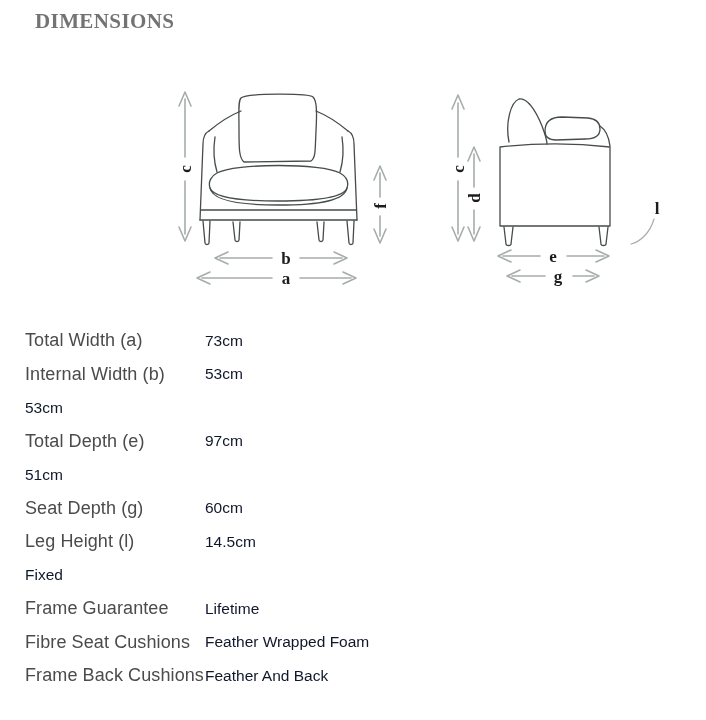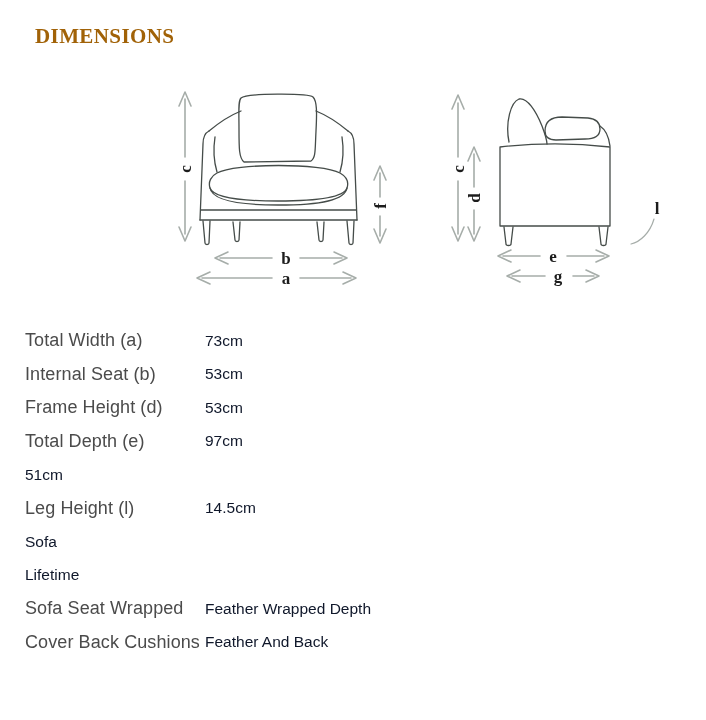--- a/index.html
+++ b/index.html
@@ -6,26 +6,26 @@
   html,body { background:#ffffff; }
   body {
     width:706px; height:720px;
     position:relative;
     overflow:hidden;
     font-family:"Liberation Sans", sans-serif;
     color:#4a4a4a;
   }
   .page-heading {
     position:absolute;
-    left:35px; top:24px;
+    left:35px; top:9px;
     font-family:"Liberation Serif", serif;
     font-weight:bold;
     font-size:21px;
     letter-spacing:0.4px;
-    color:#a16207;
+    color:#737373;
   }
   .diagram-wrap {
     position:absolute;
     left:0; top:75px;
     width:706px; height:230px;
   }
   .diagram-wrap svg { display:block; }
   .dim-letter {
     font-family:"Liberation Serif", serif;
     font-weight:bold;
@@ -154,45 +154,49 @@
     <text class="dim-letter" x="657" y="214" text-anchor="middle">l</text>
   </svg>
 </div>
 
 <div class="specs-table">
   <div class="spec-row">
     <span class="spec-label">Total Width (a)</span>
     <span class="spec-value">73cm</span>
   </div>
   <div class="spec-row">
-    <span class="spec-label">Internal Seat (b)</span>
+    <span class="spec-label">Internal Width (b)</span>
     <span class="spec-value">53cm</span>
   </div>
   <div class="spec-row">
-    <span class="spec-label">Frame Height (d)</span>
     <span class="spec-value">53cm</span>
   </div>
   <div class="spec-row">
     <span class="spec-label">Total Depth (e)</span>
     <span class="spec-value">97cm</span>
   </div>
   <div class="spec-row">
     <span class="spec-value">51cm</span>
   </div>
   <div class="spec-row">
+    <span class="spec-label">Seat Depth (g)</span>
+    <span class="spec-value">60cm</span>
+  </div>
+  <div class="spec-row">
     <span class="spec-label">Leg Height (l)</span>
     <span class="spec-value">14.5cm</span>
   </div>
   <div class="spec-row">
-    <span class="spec-value">Sofa</span>
-  </div>
-  <div class="spec-row">
+    <span class="spec-value">Fixed</span>
+  </div>
+  <div class="spec-row">
+    <span class="spec-label">Frame Guarantee</span>
     <span class="spec-value">Lifetime</span>
   </div>
   <div class="spec-row">
-    <span class="spec-label">Sofa Seat Wrapped</span>
-    <span class="spec-value">Feather Wrapped Depth</span>
-  </div>
-  <div class="spec-row">
-    <span class="spec-label">Cover Back Cushions</span>
+    <span class="spec-label">Fibre Seat Cushions</span>
+    <span class="spec-value">Feather Wrapped Foam</span>
+  </div>
+  <div class="spec-row">
+    <span class="spec-label">Frame Back Cushions</span>
     <span class="spec-value">Feather And Back</span>
   </div>
 </div>
 
 </body></html>

